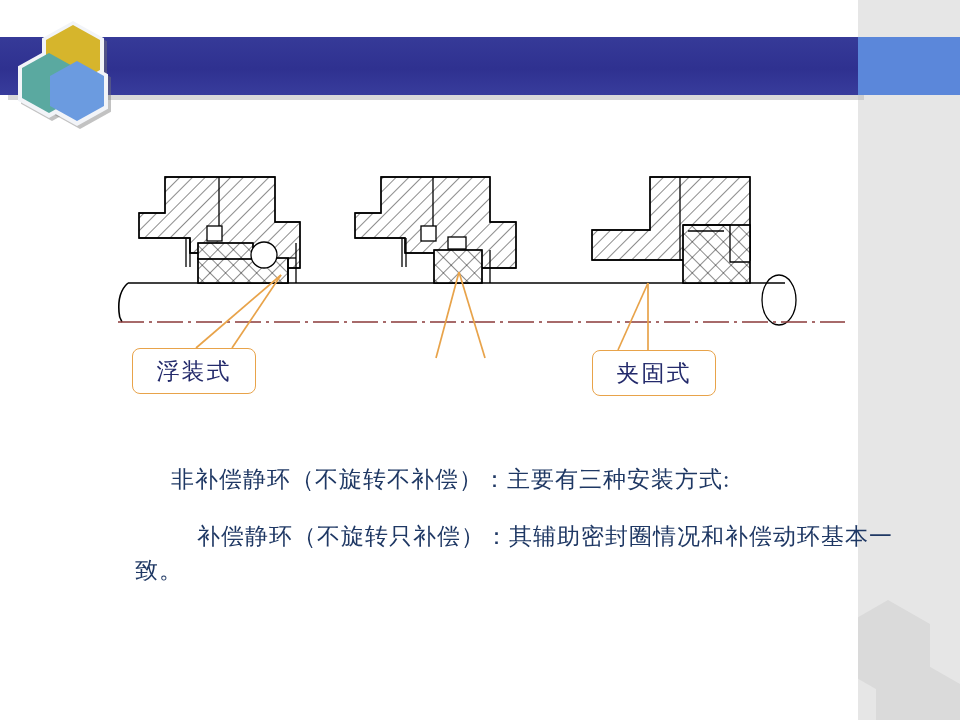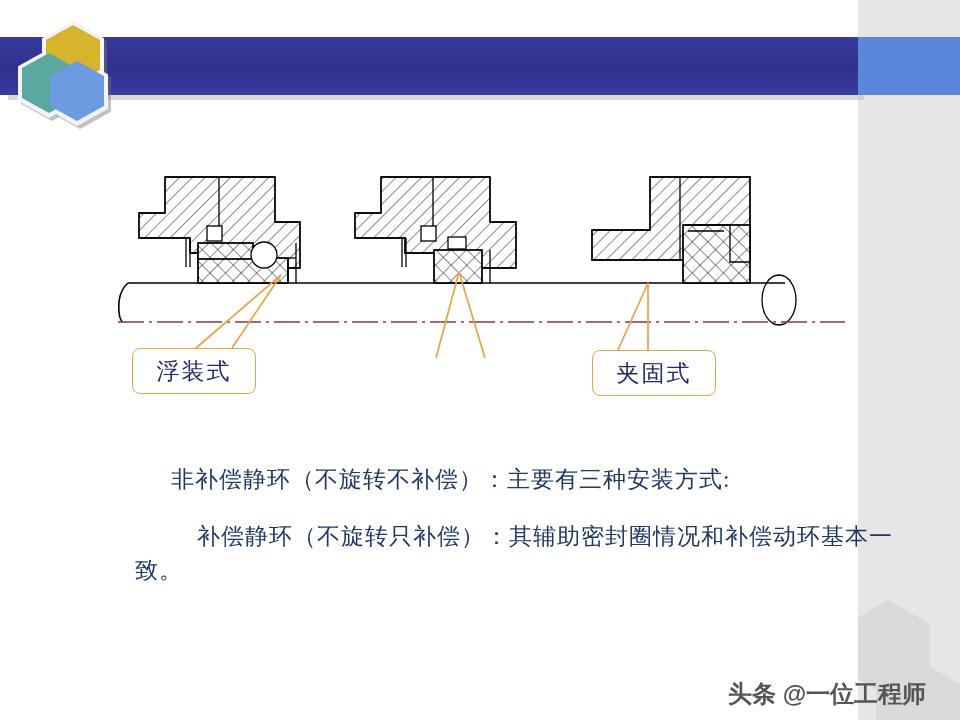--- a/index.html
+++ b/index.html
@@ -297,15 +297,14 @@
   </div>
 
 
   <div class="callout" style="left:592px; top:350px; width:122px; height:44px;">
     <span>夹固式</span>
   </div>
 
   <div id="para1" class="para">非补偿静环（不旋转不补偿）：主要有三种安装方式:</div>
   <div id="para2" class="para">补偿静环（不旋转只补偿）：其辅助密封圈情况和补偿动环基本一致。</div>
 
-  <div class="watermark">头条 @一位工程师</div>
 
 </div>
 
 </body></html>

